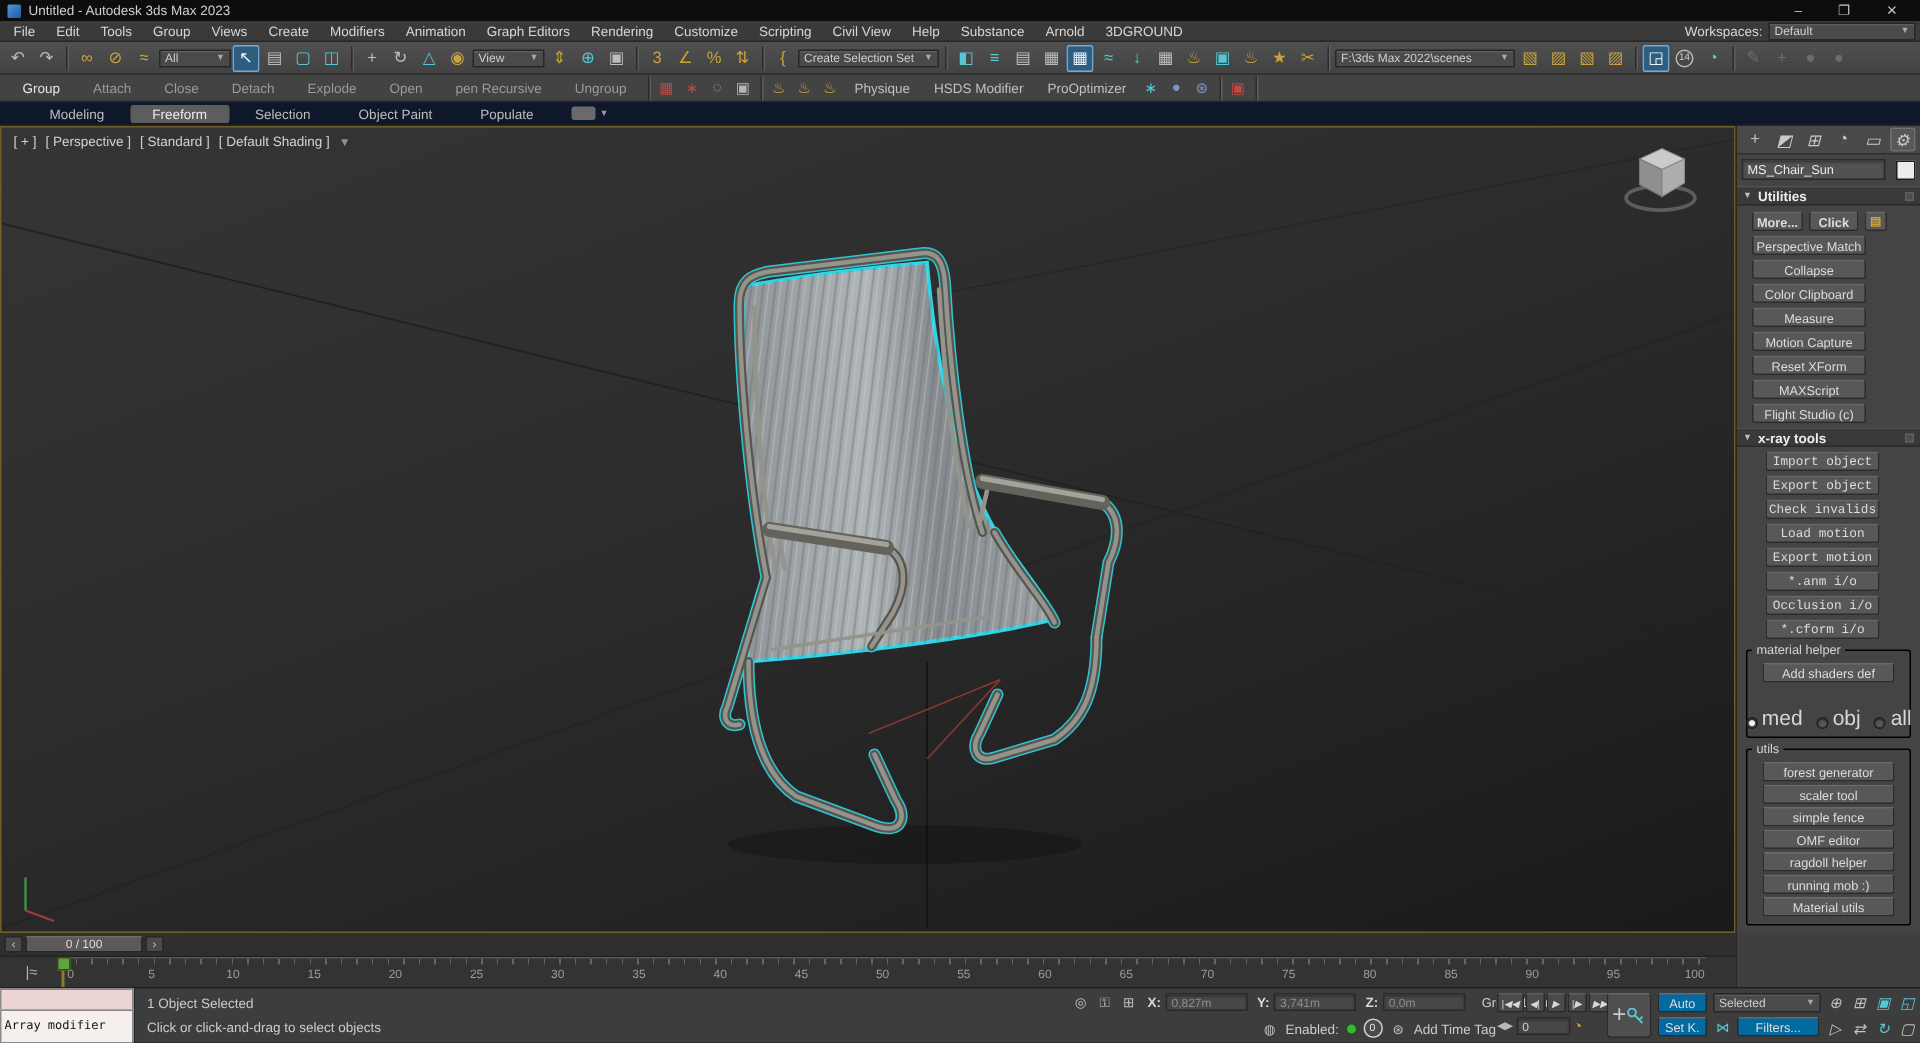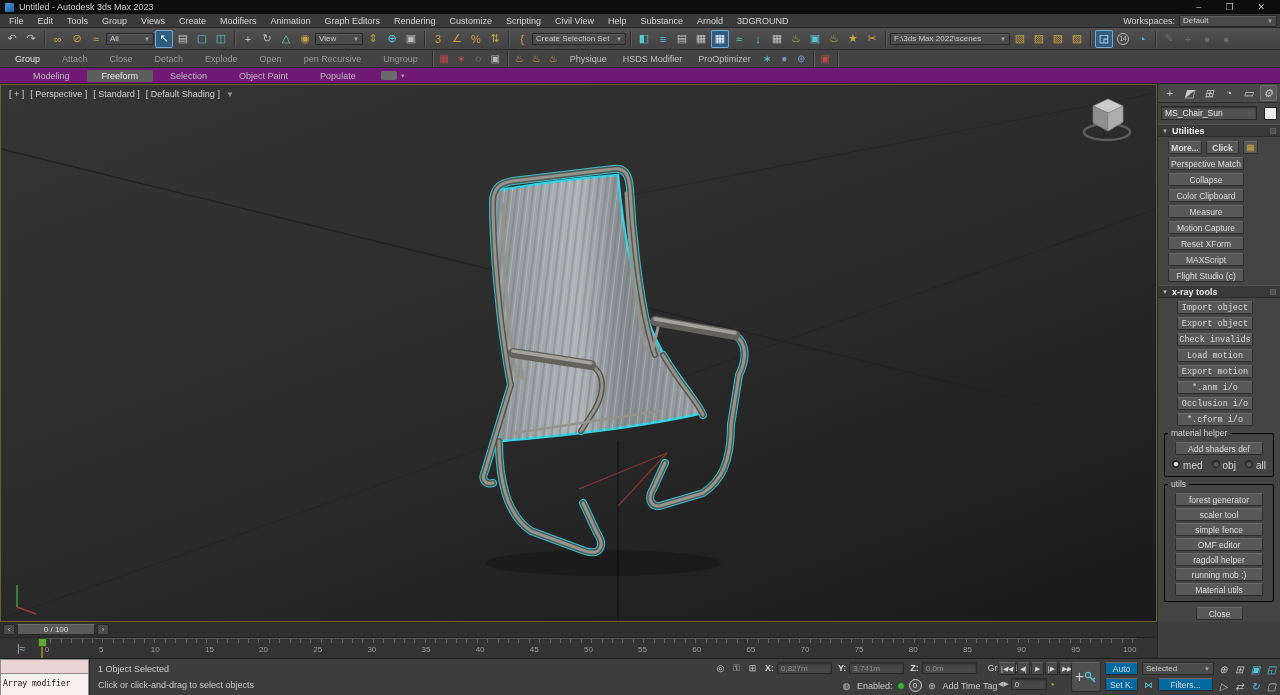--- a/index.html
+++ b/index.html
@@ -43,21 +43,21 @@
   .toolbar2 { height:18px; background:#434343; border-bottom:1px solid #2b2b2b;
     display:flex; align-items:center; font-size:9px; color:#9a9a9a; padding-left:4px; }
   .grp-btn { padding:0 11px; white-space:nowrap; }
   .grp-btn.on { color:#e6e6e6; }
   .plug-btn { padding:0 8px; color:#c0c0c0; white-space:nowrap; }
   .tbi2 { width:17px; height:15px; display:flex; align-items:center; justify-content:center;
     color:#b5b5b5; font-size:10px; }
   .tbi2.gold { color:#c9a43c; } .tbi2.teal { color:#56c8d4; }
   .tbi2.red { color:#bd4a42; } .tbi2.blue { color:#7d93c6; }
 
-  .ribbontabs { height:16px; background:#701a75; border-bottom:1px solid #242424;
+  .ribbontabs { height:16px; background:#0f172a; border-bottom:1px solid #242424;
     display:flex; align-items:center; font-size:9px; color:#bdbdbd; padding-left:18px; gap:2px; }
   .rtab { padding:1px 15px; border-radius:2px; white-space:nowrap; }
   .rtab.active { background:#5d5d5d; color:#ececec; }
   .ribbon-extra { margin-left:8px; display:flex; align-items:center; gap:3px; color:#9a9a9a; }
   .ribbon-extra .pillbox { width:16px; height:9px; background:#6a6a6a; border-radius:2px; }
   .ribbon-extra .caret { font-size:6px; }
 
   
   .viewport { position:absolute; left:0; top:84px; width:1157px; height:538px;
     background:linear-gradient(160deg,#353535 0%,#2c2c2c 45%,#1a1a1a 100%);
@@ -98,21 +98,21 @@
   .more-btn { width:34px; } .sets-btn { width:33px; }
   .sets-cfg { width:15px; height:13px; background:#585858; border:1px solid #2c2c2c;
     border-top-color:#6b6b6b; border-radius:2px; color:#c9a43c; font-size:8px;
     display:flex; align-items:center; justify-content:center; }
   .fieldset { position:relative; border:1px solid #000000; border-radius:2px;
     margin:7px 6px 0 6px; padding:6px 2px 5px 2px; }
   .fieldset .legend { position:absolute; top:-6px; left:3px; background:#444444;
     padding:0 3px; font-size:8.5px; color:#d4d4d4; white-space:nowrap; }
   .fs-btn { margin:2px 8px 0 8px; }
   .radio-row { display:flex; justify-content:center; gap:9px; margin-top:5px; }
-  .radio { display:flex; align-items:flex-start; font-size:10px; color:#d6d6d6; }
+  .radio { display:flex; align-items:flex-end; font-size:14px; color:#d6d6d6;margin-top:10px; }
   .rdot { width:8px; height:8px; border-radius:50%; border:1px solid #1e1e1e;
     background:#565656; box-shadow:inset 0 1px 1px rgba(0,0,0,.5); }
   .radio.sel .rdot { background:radial-gradient(circle,#f2f2f2 0 40%,#565656 55%); }
   .radio b { font-weight:normal; margin-left:3px; }
   .close-btn { margin:5px 38px 0 38px; width:47px; }
 
   
   .panel-below { position:absolute; left:1157px; top:622px; width:123px; height:36px;
     background:#3f3f3f; border-left:1px solid #282828; }
   .timeslider { position:absolute; left:0; top:622px; width:1157px; height:16px;

